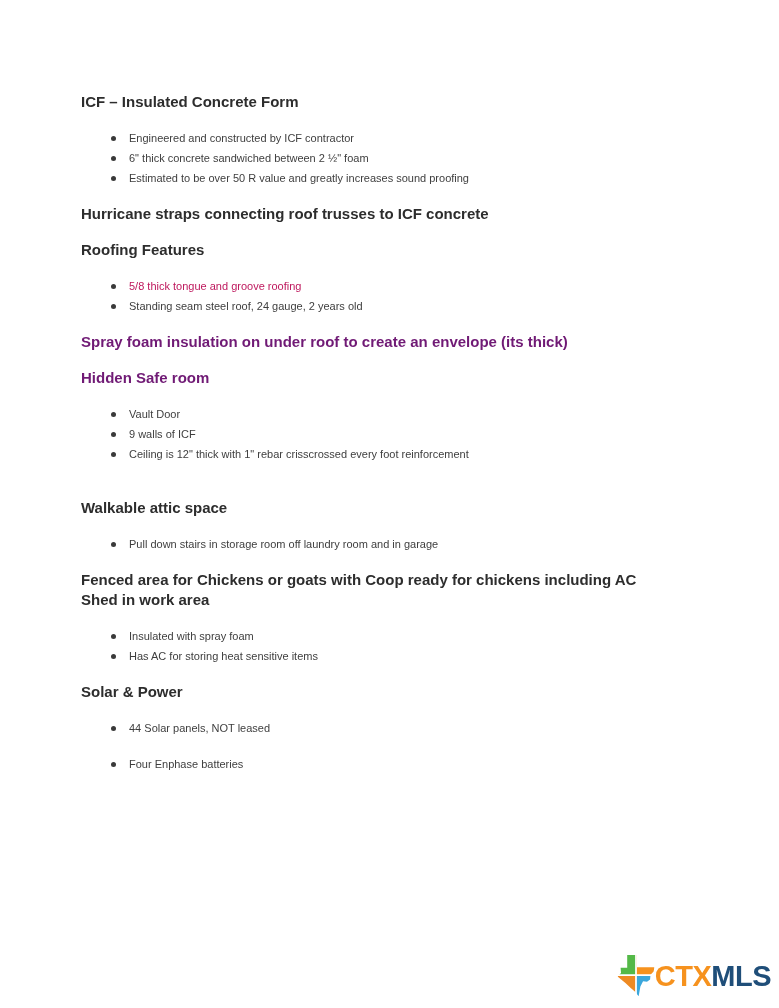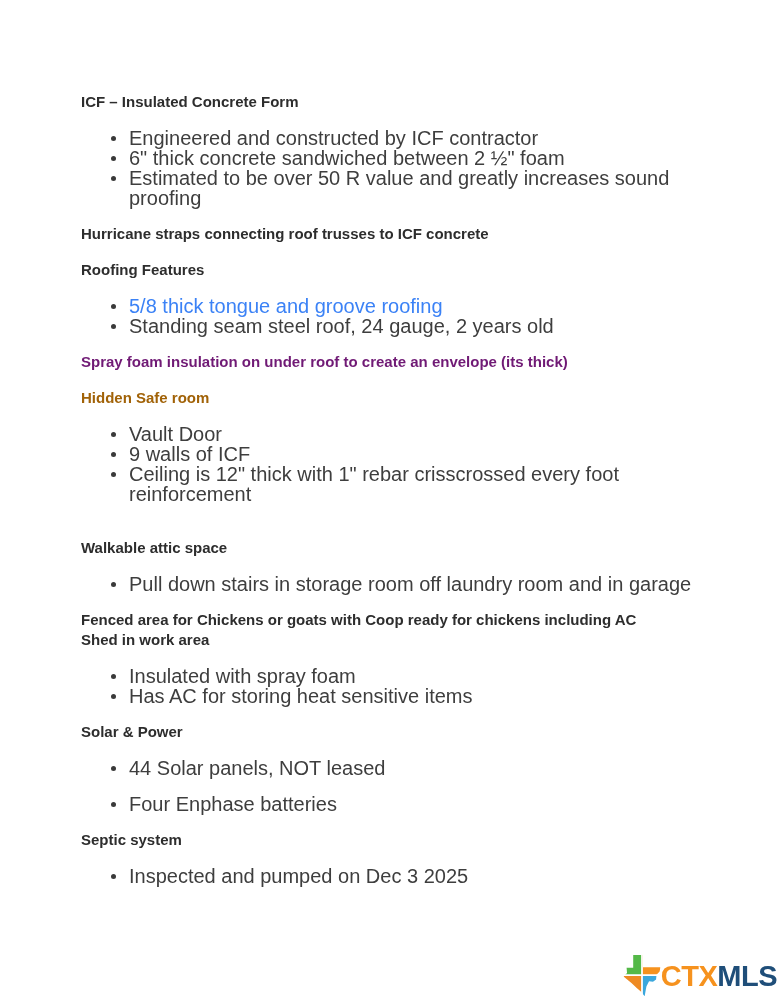--- a/index.html
+++ b/index.html
@@ -28,38 +28,38 @@
     color: #2d2d2d;
   }
   ul.bullets {
     list-style: none;
     margin: 0 0 16px 0;
     padding: 0;
   }
   li.bullet {
     position: relative;
     padding-left: 48px;
-    font-size: 20px;
+    font-size: 11px;
     line-height: 20px;
     color: #3e3e3e;
     max-width: 578px;
   }
   li.bullet::before {
     content: "";
     position: absolute;
     left: 30px;
     top: 8px;
     width: 5px;
     height: 5px;
     border-radius: 50%;
     background: #3a3a3a;
   }
   .logo {
     position: absolute;
-    right: 2px;
+    right: 8px;
     bottom: 9px;
     display: flex;
     align-items: center;
   }
   .logo .texas-icon-svg {
     width: 44px;
     height: 46px;
     margin-right: -3px;
     display: block;
   }
@@ -89,32 +89,32 @@
       <section class="doc-section no-bullets">
         <div class="heading">
           <div class="heading-line" style="color: rgb(45, 45, 45);">Hurricane straps connecting roof trusses to ICF concrete</div>
         </div>
       </section>
       <section class="doc-section">
         <div class="heading">
           <div class="heading-line" style="color: rgb(45, 45, 45);">Roofing Features</div>
         </div>
         <ul class="bullets">
-          <li class="bullet" style="color: #3b82f6;">5/8 thick tongue and groove roofing</li>
+          <li class="bullet" style="color: #be185d;">5/8 thick tongue and groove roofing</li>
           <li class="bullet" style="color: rgb(62, 62, 62);">Standing seam steel roof, 24 gauge, 2 years old</li>
         </ul>
       </section>
       <section class="doc-section no-bullets">
         <div class="heading">
           <div class="heading-line" style="color: #701a75;">Spray foam insulation on under roof to create an envelope (its thick)</div>
         </div>
       </section>
       <section class="doc-section">
         <div class="heading">
-          <div class="heading-line" style="color: #a16207;">Hidden Safe room</div>
+          <div class="heading-line" style="color: #701a75;">Hidden Safe room</div>
         </div>
         <ul class="bullets">
           <li class="bullet" style="color: rgb(62, 62, 62);">Vault Door</li>
           <li class="bullet" style="color: rgb(62, 62, 62);">9 walls of ICF</li>
           <li class="bullet" style="color: rgb(62, 62, 62);">Ceiling is 12" thick with 1" rebar crisscrossed every foot reinforcement</li>
         </ul>
       </section>
       <section class="doc-section">
         <div class="heading">
           <div class="heading-line" style="color: rgb(45, 45, 45); margin-top: 34px;">Walkable attic space</div>
@@ -135,28 +135,20 @@
       </section>
       <section class="doc-section">
         <div class="heading">
           <div class="heading-line" style="color: rgb(45, 45, 45);">Solar &amp; Power</div>
         </div>
         <ul class="bullets">
           <li class="bullet" style="color: rgb(62, 62, 62);">44 Solar panels, NOT leased</li>
           <li class="bullet" style="color: rgb(62, 62, 62); margin-top: 16px;">Four Enphase batteries</li>
         </ul>
       </section>
-      <section class="doc-section">
-        <div class="heading">
-          <div class="heading-line" style="color: rgb(45, 45, 45);">Septic system</div>
-        </div>
-        <ul class="bullets">
-          <li class="bullet" style="color: rgb(62, 62, 62);">Inspected and pumped on Dec 3 2025</li>
-        </ul>
-      </section>
     </main>
 
   <footer class="logo">
     <svg class="texas-icon-svg" viewBox="0 0 100 100" aria-hidden="true">
       <defs>
         <clipPath id="texas-clip">
           <path d="M30 2 H52 V30 H92 L90 40 L83 47 L82 58 L75 63 L66 62 L60 74 L56 96 L48 86 L38 77 L26 66 L8 51 L16 43 L15 31 H30 Z"></path>
         </clipPath>
       </defs>
       <g clip-path="url(#texas-clip)">

